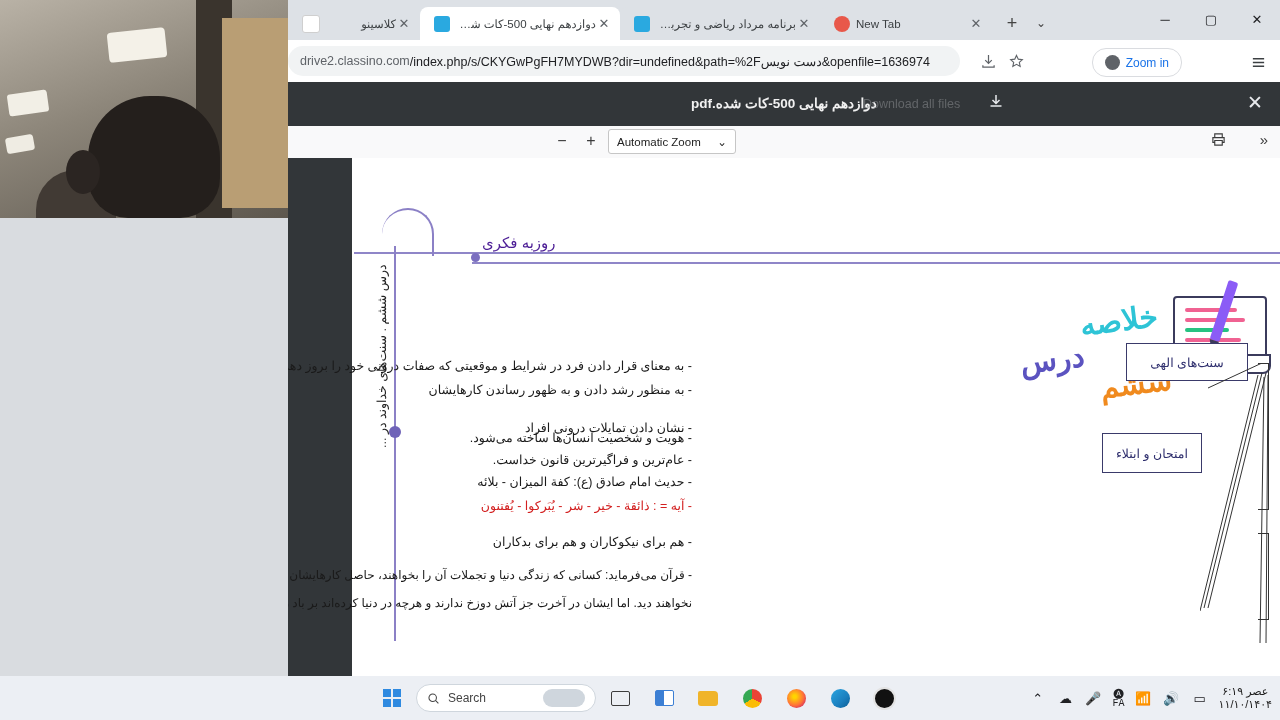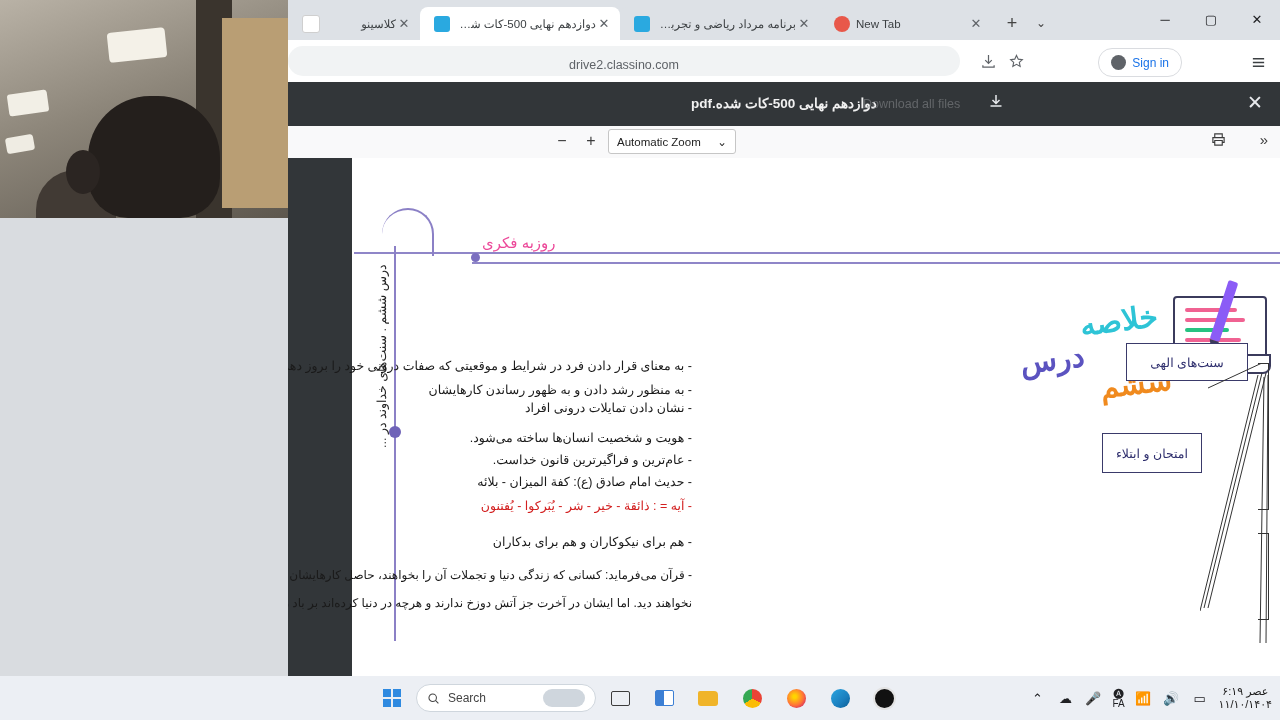--- a/index.html
+++ b/index.html
@@ -23,21 +23,21 @@
   .tab .ttl{flex:1 1 auto;white-space:nowrap;overflow:hidden;text-overflow:ellipsis;direction:rtl;text-align:right;font-size:11.5px;}
   .tab .x{width:16px;height:16px;flex:0 0 16px;text-align:center;line-height:15px;font-size:13px;color:#5f6368;border-radius:50%;}
   .newtab{width:28px;height:28px;margin:0 0 2px 6px;border-radius:50%;text-align:center;line-height:26px;font-size:18px;color:#444;}
   .tablist-btn{width:26px;height:26px;margin:0 0 3px 2px;text-align:center;line-height:24px;font-size:12px;color:#444;}
   .winbtns{position:absolute;right:0;top:0;height:38px;display:flex;align-items:center;}
   .winbtn{width:46px;height:38px;display:flex;align-items:center;justify-content:center;font-size:13px;color:#202124;}
 
   .toolbar{position:absolute;left:0;top:40px;width:1280px;height:42px;background:#ffffff;display:flex;align-items:center;}
   .omnibox{
     position:absolute;left:288px;top:46px;width:672px;height:30px;border-radius:15px;background:#f1f3f4;
-    display:flex;align-items:center;padding:12px 12px;box-sizing:border-box;font-size:12.5px;color:#202124;flex-direction:column;
+    display:flex;align-items:center;padding:0 12px;box-sizing:border-box;font-size:12.5px;color:#202124;
   }
   .omnibox .host{color:#5f6368;}
   .omnibox .rest{color:#202124;}
   .tb-icon{width:26px;height:26px;display:flex;align-items:center;justify-content:center;color:#5f6368;font-size:14px;}
   .signin{
     position:absolute;right:98px;top:48px;height:27px;border:1px solid #dadce0;border-radius:14px;
     display:flex;align-items:center;gap:6px;padding:0 12px;font-size:12px;color:#1a73e8;background:#fff;
   }
   .avatar-circle{width:15px;height:15px;border-radius:50%;background:#5f6368;}
   .menu-dots{position:absolute;right:8px;top:48px;width:28px;height:28px;display:flex;align-items:center;justify-content:center;color:#3c4043;font-size:16px;}
@@ -60,21 +60,21 @@
   .sidebar-toggle{position:absolute;right:12px;top:5px;font-size:15px;color:#3c3c3c;}
 
   .page{position:absolute;left:-112px;top:76px;width:1104px;height:519px;background:#fff;overflow:hidden;}
   .gray-gutter{position:absolute;left:0;top:0;width:176px;height:519px;background:#323639;}
 
   
   .doc{position:absolute;left:176px;top:0;width:928px;height:519px;}
   .hdr-line{position:absolute;left:120px;top:104px;width:808px;height:2px;background:#8f86c8;}
   .hdr-line2{position:absolute;left:2px;top:94px;width:926px;height:2px;background:#8f86c8;}
   .hdr-dot{position:absolute;left:119px;top:95px;width:9px;height:9px;border-radius:50%;background:#7b6fc0;}
-  .hdr-text{position:absolute;left:130px;top:76px;font-size:15px;color:#ec4899;direction:rtl;}
+  .hdr-text{position:absolute;left:130px;top:76px;font-size:15px;color:#4c1d95;direction:rtl;}
 
   .spine{position:absolute;left:42px;top:88px;width:2px;height:395px;background:#8b80c6;}
   .spine-cap{position:absolute;left:30px;top:50px;width:50px;height:46px;border:2px solid #8b80c6;border-bottom:none;border-radius:26px 26px 0 0;border-left:none;}
   .spine-dot{position:absolute;left:37px;top:268px;width:12px;height:12px;border-radius:50%;background:#6f63b8;}
   .vtext{
     position:absolute;left:22px;top:290px;font-size:12.5px;color:#222;direction:rtl;white-space:nowrap;
     transform:rotate(-90deg);transform-origin:left top;
   }
 
   .stamp{position:absolute;left:510px;top:150px;width:320px;height:110px;}
@@ -182,21 +182,21 @@
         <path d="M8 1v8M4.5 6.5L8 10l3.5-3.5M2 12v2h12v-2" fill="none" stroke="#5f6368" stroke-width="1.3"></path>
       </svg>
   </div>
   <div class="tb-icon" style="position:absolute;left:1003px;top:48px;">
     <svg width="15" height="15" viewBox="0 0 16 16">
         <path d="M8 1.5l1.9 4 4.3.5-3.2 2.9.9 4.3L8 11l-3.9 2.2.9-4.3L1.8 6l4.3-.5z" fill="none" stroke="#5f6368" stroke-width="1.2"></path>
       </svg>
   </div>
   <div class="signin">
     <span class="avatar-circle"></span>
-    <span>Sign in</span>
+    <span>Zoom in</span>
   </div>
   <div class="menu-dots">
     <svg width="15" height="15" viewBox="0 0 16 16">
         <path d="M2 4h12M2 8h12M2 12h12" stroke="#3c4043" stroke-width="1.4"></path>
       </svg>
   </div>
 
   <div class="pdfwrap">
     <div class="pdf-titlebar">
       <div class="pdf-title">دوازدهم نهایی 500-کات شده.pdf</div>
@@ -267,21 +267,21 @@
           <path d="M62 0 L8 25" stroke="#333" stroke-width="1" fill="none"></path>
           <path d="M66 10 L8 245" stroke="#333" stroke-width="1" fill="none"></path>
           <path d="M62 10 L4 245" stroke="#333" stroke-width="1" fill="none"></path>
           <path d="M58 12 L0 248" stroke="#333" stroke-width="1" fill="none"></path>
           <path d="M68 12 L66 280" stroke="#333" stroke-width="1" fill="none"></path>
           <path d="M64 14 L60 280" stroke="#333" stroke-width="1" fill="none"></path>
         </svg>
 
         <div class="txt" style="right:588px;top:200px;">- به معنای قرار دادن فرد در شرایط و موقعیتی که صفات درونی خود را بروز دهد.</div>
         <div class="txt red" style="right:588px;top:224px;color:#1a1a1a;">- به منظور رشد دادن و به ظهور رساندن کارهایشان</div>
-        <div class="txt" style="right:588px;top:242px;">- نشان دادن تمایلات درونی افراد</div>
+        <div class="txt" style="right:588px;top:262px;">- نشان دادن تمایلات درونی افراد</div>
         <div class="txt" style="right:588px;top:272px;">- هویت و شخصیت انسان‌ها ساخته می‌شود.</div>
         <div class="txt" style="right:588px;top:294px;">- عام‌ترین و فراگیرترین قانون خداست.</div>
         <div class="txt" style="right:588px;top:316px;">- حدیث امام صادق (ع): کفة المیزان - بلائه</div>
         <div class="txt" style="right:588px;top:340px;color:#d32020;">- آیه = : ذائقة - خیر - شر - یُبَرکوا - یُفتنون</div>
 
         <div class="txt" style="right:588px;top:376px;">- هم برای نیکوکاران و هم برای بدکاران</div>
         <div class="txt" style="right:588px;top:410px;font-size:12px;">- قرآن می‌فرماید: کسانی که زندگی دنیا و تجملات آن را بخواهند، حاصل کارهایشان را در همین دنیا به آنان می‌دهیم و کم و کاستی</div>
         <div class="txt" style="right:588px;top:438px;font-size:12px;">نخواهند دید. اما ایشان در آخرت جز آتش دوزخ ندارند و هرچه در دنیا کرده‌اند بر باد رفته آنچه را که انجام می‌دهند، باطل است.</div>
       </div>
     </div>
@@ -339,21 +339,21 @@
         <span style="display:block;width:19px;height:19px;border-radius:50%;background:#111;border:2px solid #e3e3e3;"></span>
       </div>
     </div>
 
     <div class="tray">
       <div class="ic">⌃</div>
       <div class="ic">☁</div>
       <div class="ic">🎤</div>
       <div style="text-align:center;">
         <div style="font-size:10px;line-height:11px;">🅐</div>
-        <div style="font-size:10px;line-height:11px;">FA</div>
+        <div style="font-size:10px;line-height:11px;font-family:Liberation Mono, monospace;">FA</div>
       </div>
       <div class="ic">📶</div>
       <div class="ic">🔊</div>
       <div class="ic">▭</div>
       <div class="clock">
         <div>۶:۱۹ عصر</div>
         <div>۱۱/۱۰/۱۴۰۴</div>
       </div>
     </div>
   </div>

